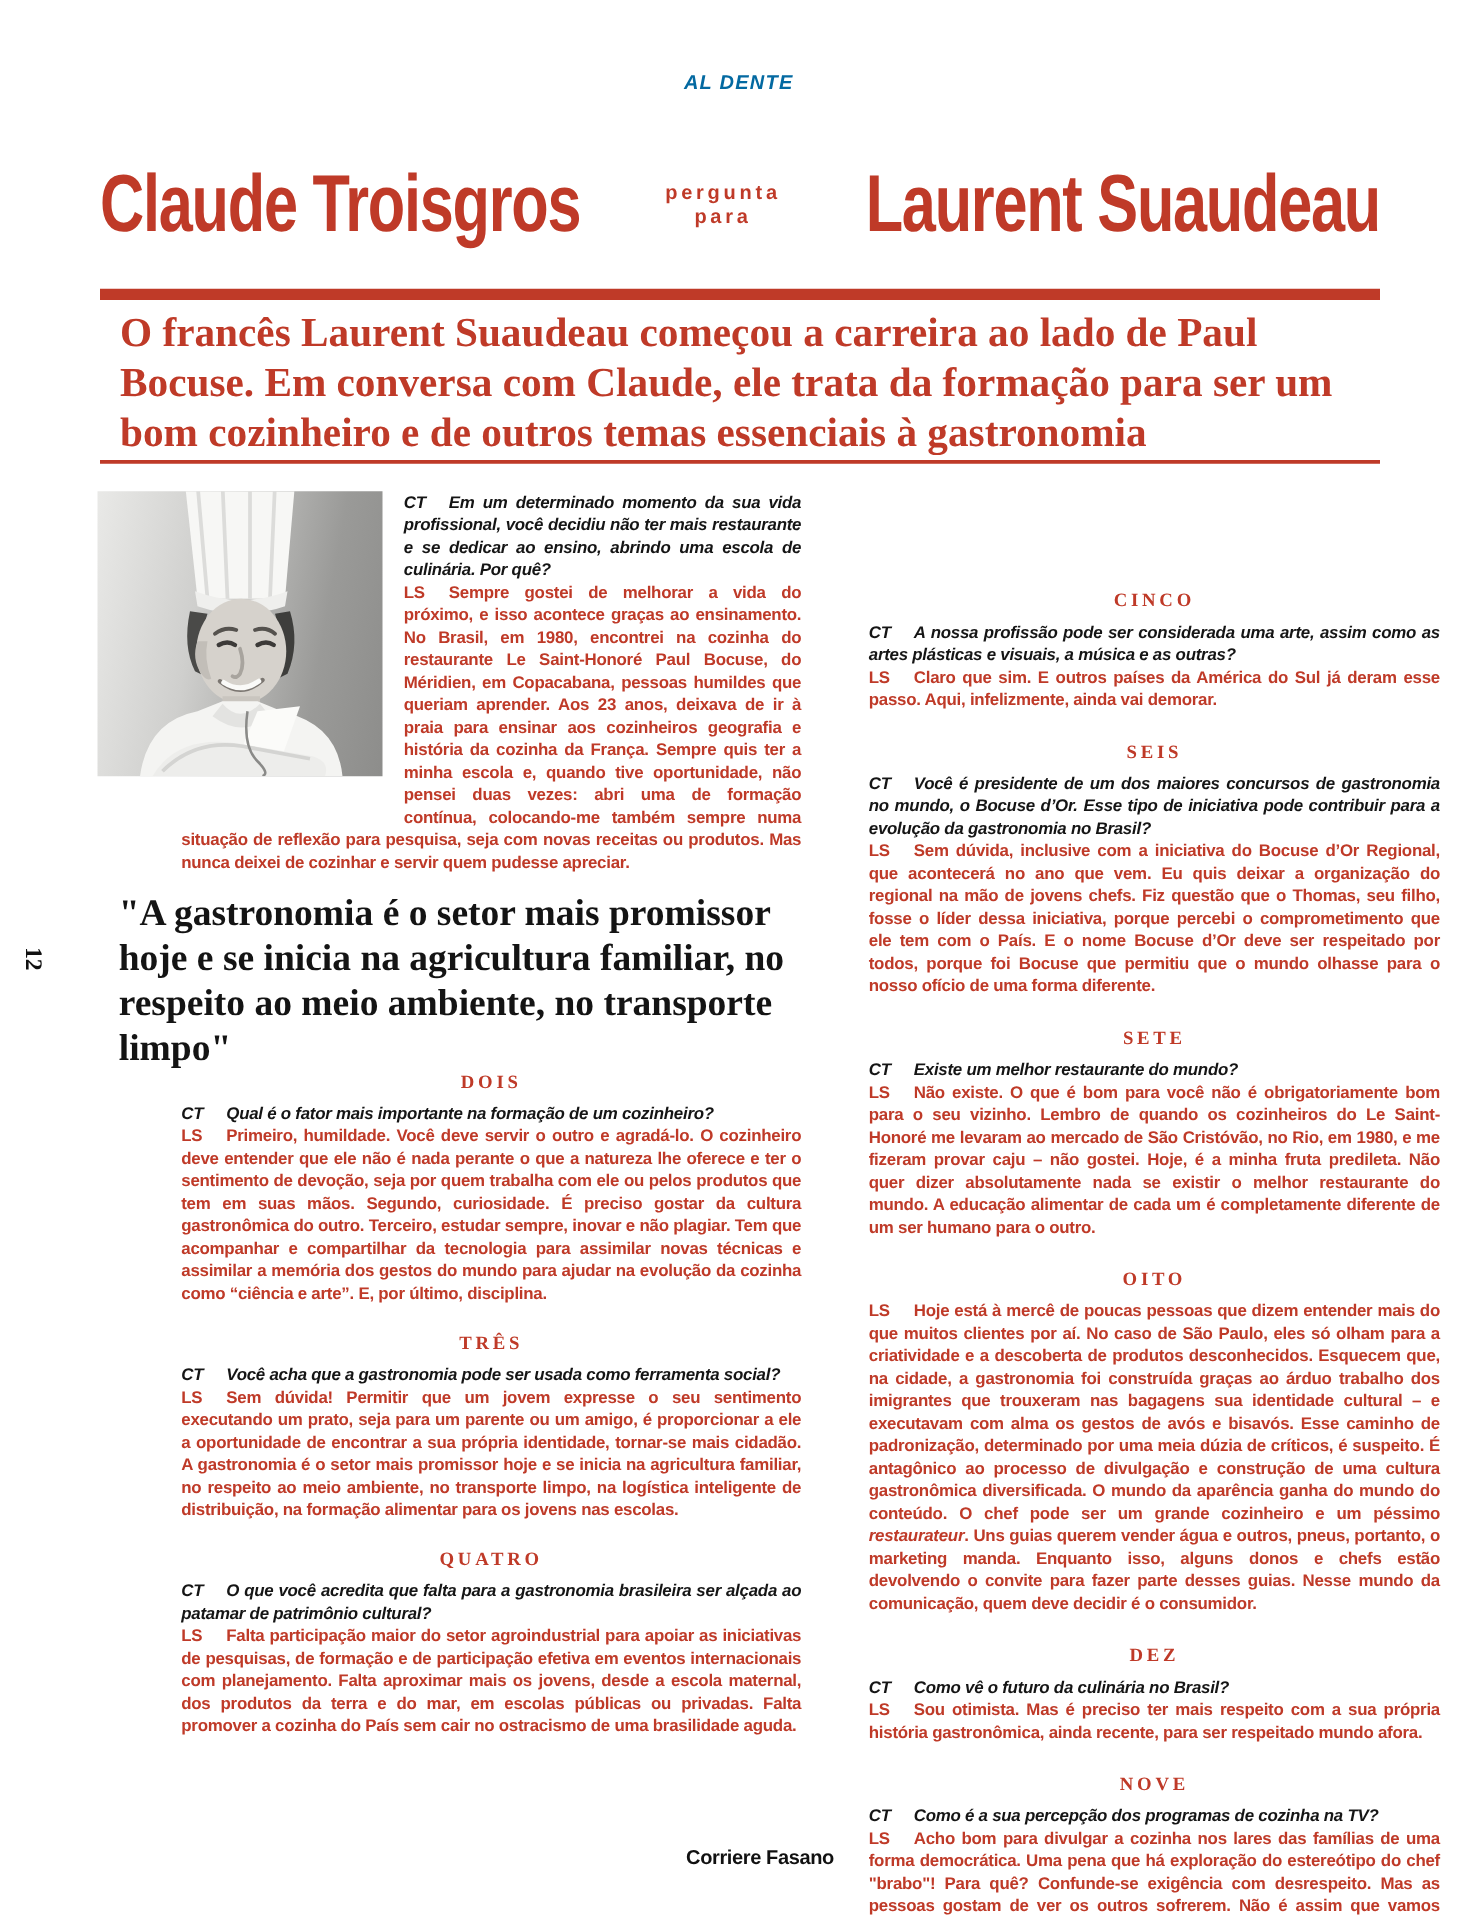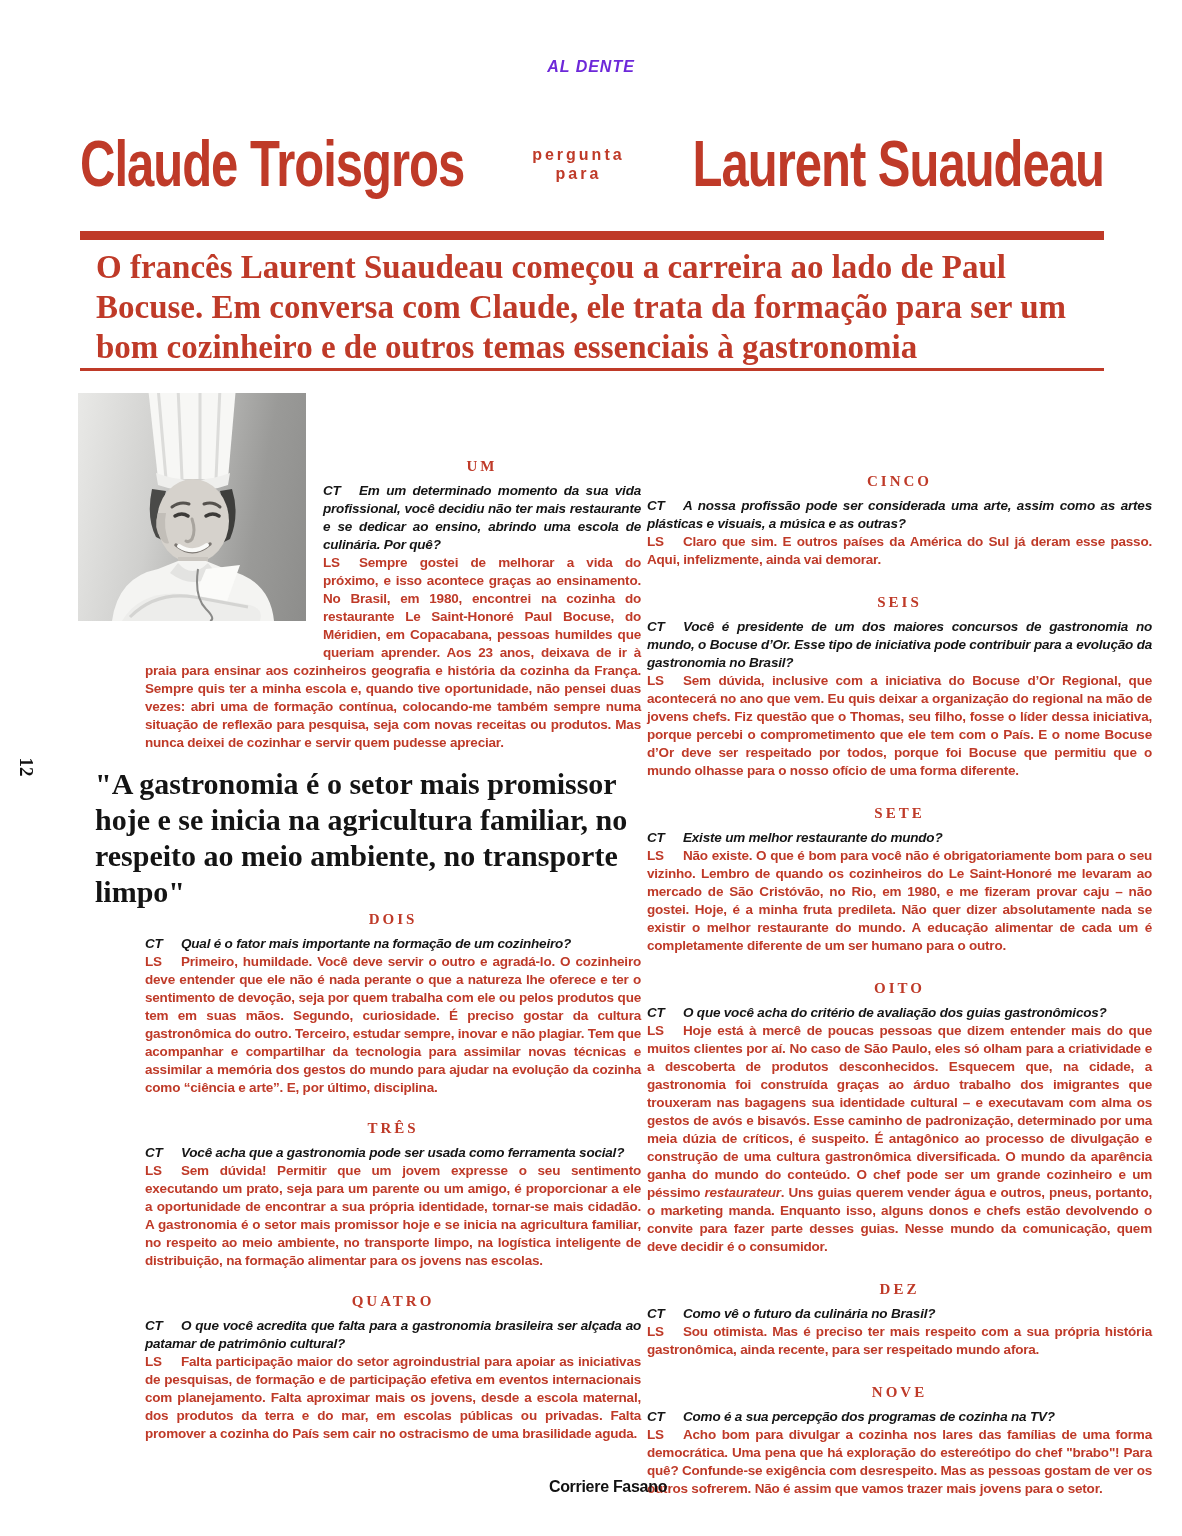--- a/index.html
+++ b/index.html
@@ -5,21 +5,21 @@
   html,body{margin:0;padding:0;background:#ffffff;}
   .page{
     position:relative;width:1182px;height:1536px;margin:0 auto;
     background:#ffffff;overflow:hidden;
     font-family:"Liberation Sans",sans-serif;
   }
   
   .kicker{
     position:absolute;top:58px;left:0;width:100%;
     text-align:center;font-size:16px;font-weight:bold;font-style:italic;
-    letter-spacing:1px;color:#6d28d9;
+    letter-spacing:1px;color:#0369a1;
   }
   .headline-row{
     position:absolute;left:80px;top:126px;width:1024px;height:76px;
     display:flex;align-items:center;justify-content:space-between;
   }
   .headline-name{
     display:inline-block;white-space:nowrap;
     font-size:49px;font-weight:bold;letter-spacing:-1px;color:#bf3a28;
     transform:scaleY(1.32);transform-origin:center;
   }
@@ -48,21 +48,21 @@
   }
   
   .col{position:absolute;font-size:13.5px;line-height:18px;font-weight:bold;}
   .col-left{left:145px;top:393px;width:496px;}
   .col-right{left:647px;top:460px;width:505px;}
   .sec-head{
     font-family:"Liberation Serif",serif;font-weight:bold;
     font-size:15px;letter-spacing:3px;color:#bf3a28;
     text-align:center;margin:0 0 7px 0;
   }
-  .col-right .sec{margin-top:24px;}
+  .col-right .sec{margin-top:24px;margin-left:48px;}
   .col-right .sec:first-child{margin-top:12px;}
   .col-left .sec-first .sec-head{padding-top:64px;}
   .col-left .sec + .sec{margin-top:22px;}
   .q,.a{margin:0;text-align:justify;letter-spacing:-0.2px;}
   .q{color:#151515;font-style:italic;}
   .a{color:#bf3a28;}
   .spk{display:inline-block;width:36px;}
   
   .photo{
     float:left;width:228px;height:228px;
@@ -130,21 +130,20 @@
         <path d="M128,176 l34,-4 -20,56 h-36 Z" fill="#fbfbf9"></path>
 
         <path d="M44,228 q20,-34 70,-26 l58,10 q14,4 10,16 Z" fill="#ededeb"></path>
         <path d="M52,224 q26,-26 64,-20 l54,10" stroke="#d4d4d2" stroke-width="3" fill="none"></path>
 
         <path d="M120,176 q-4,28 8,40 q10,10 4,12" stroke="#8a8a88" stroke-width="2" fill="none"></path>
       </svg>
     </div>
     <div id="left-sections-a">
         <div class="sec sec-first">
-          <h3 class="sec-head">UM</h3>
           <p class="q"><span class="spk">CT</span>Em um determinado momento da sua vida profissional, você decidiu não ter mais restaurante e se dedicar ao ensino, abrindo uma escola de culinária. Por quê?</p>
           <p class="a"><span class="spk">LS</span>Sempre gostei de melhorar a vida do próximo, e isso acontece graças ao ensinamento. No Brasil, em 1980, encontrei na cozinha do restaurante Le Saint-Honoré Paul Bocuse, do Méridien, em Copacabana, pessoas humildes que queriam aprender. Aos 23 anos, deixava de ir à praia para ensinar aos cozinheiros geografia e história da cozinha da França. Sempre quis ter a minha escola e, quando tive oportunidade, não pensei duas vezes: abri uma de formação contínua, colocando-me também sempre numa situação de reflexão para pesquisa, seja com novas receitas ou produtos. Mas nunca deixei de cozinhar e servir quem pudesse apreciar.</p>
         </div>
       </div>
     <div class="pull-quote">"A gastronomia é o setor mais promissor hoje e se inicia na agricultura familiar, no respeito ao meio ambiente, no transporte limpo"</div>
     <div id="left-sections-b">
         <div class="sec">
           <h3 class="sec-head">DOIS</h3>
           <p class="q"><span class="spk">CT</span>Qual é o fator mais importante na formação de um cozinheiro?</p>
           <p class="a"><span class="spk">LS</span>Primeiro, humildade. Você deve servir o outro e agradá-lo. O cozinheiro deve entender que ele não é nada perante o que a natureza lhe oferece e ter o sentimento de devoção, seja por quem trabalha com ele ou pelos produtos que tem em suas mãos. Segundo, curiosidade. É preciso gostar da cultura gastronômica do outro. Terceiro, estudar sempre, inovar e não plagiar. Tem que acompanhar e compartilhar da tecnologia para assimilar novas técnicas e assimilar a memória dos gestos do mundo para ajudar na evolução da cozinha como “ciência e arte”. E, por último, disciplina.</p>
@@ -173,21 +172,20 @@
         <p class="q"><span class="spk">CT</span>Você é presidente de um dos maiores concursos de gastronomia no mundo, o Bocuse d’Or. Esse tipo de iniciativa pode contribuir para a evolução da gastronomia no Brasil?</p>
         <p class="a"><span class="spk">LS</span>Sem dúvida, inclusive com a iniciativa do Bocuse d’Or Regional, que acontecerá no ano que vem. Eu quis deixar a organização do regional na mão de jovens chefs. Fiz questão que o Thomas, seu filho, fosse o líder dessa iniciativa, porque percebi o comprometimento que ele tem com o País. E o nome Bocuse d’Or deve ser respeitado por todos, porque foi Bocuse que permitiu que o mundo olhasse para o nosso ofício de uma forma diferente.</p>
       </div>
       <div class="sec">
         <h3 class="sec-head">SETE</h3>
         <p class="q"><span class="spk">CT</span>Existe um melhor restaurante do mundo?</p>
         <p class="a"><span class="spk">LS</span>Não existe. O que é bom para você não é obrigatoriamente bom para o seu vizinho. Lembro de quando os cozinheiros do Le Saint-Honoré me levaram ao mercado de São Cristóvão, no Rio, em 1980, e me fizeram provar caju – não gostei. Hoje, é a minha fruta predileta. Não quer dizer absolutamente nada se existir o melhor restaurante do mundo. A educação alimentar de cada um é completamente diferente de um ser humano para o outro.</p>
       </div>
       <div class="sec">
         <h3 class="sec-head">OITO</h3>
-        <p class="q"><span class="spk">CT</span>O que você acha do critério de avaliação dos guias gastronômicos?</p>
         <p class="a"><span class="spk">LS</span>Hoje está à mercê de poucas pessoas que dizem entender mais do que muitos clientes por aí. No caso de São Paulo, eles só olham para a criatividade e a descoberta de produtos desconhecidos. Esquecem que, na cidade, a gastronomia foi construída graças ao árduo trabalho dos imigrantes que trouxeram nas bagagens sua identidade cultural – e executavam com alma os gestos de avós e bisavós. Esse caminho de padronização, determinado por uma meia dúzia de críticos, é suspeito. É antagônico ao processo de divulgação e construção de uma cultura gastronômica diversificada. O mundo da aparência ganha do mundo do conteúdo. O chef pode ser um grande cozinheiro e um péssimo <i>restaurateur</i>. Uns guias querem vender água e outros, pneus, portanto, o marketing manda. Enquanto isso, alguns donos e chefs estão devolvendo o convite para fazer parte desses guias. Nesse mundo da comunicação, quem deve decidir é o consumidor.</p>
       </div>
       <div class="sec">
         <h3 class="sec-head">DEZ</h3>
         <p class="q"><span class="spk">CT</span>Como vê o futuro da culinária no Brasil?</p>
         <p class="a"><span class="spk">LS</span>Sou otimista. Mas é preciso ter mais respeito com a sua própria história gastronômica, ainda recente, para ser respeitado mundo afora.</p>
       </div>
       <div class="sec">
         <h3 class="sec-head">NOVE</h3>
         <p class="q"><span class="spk">CT</span>Como é a sua percepção dos programas de cozinha na TV?</p>

